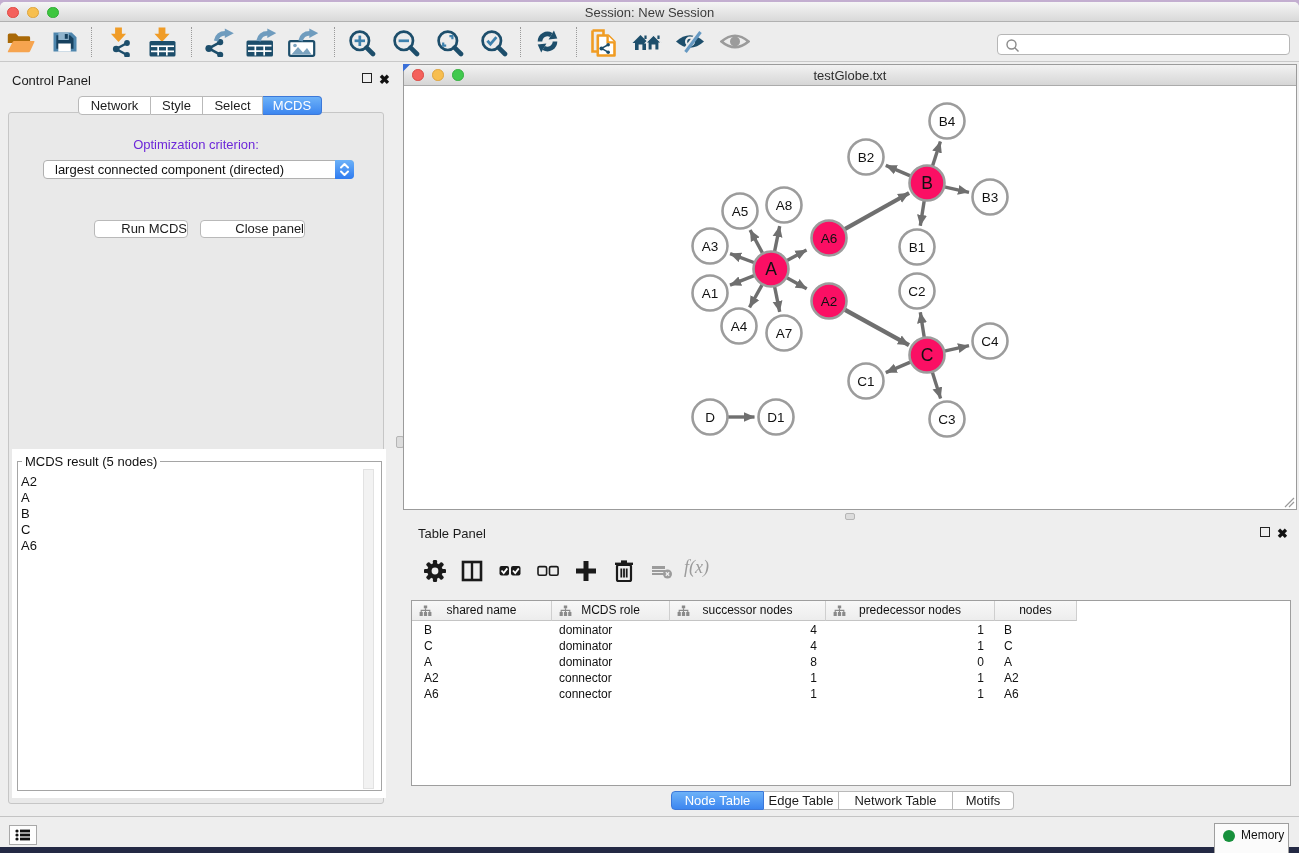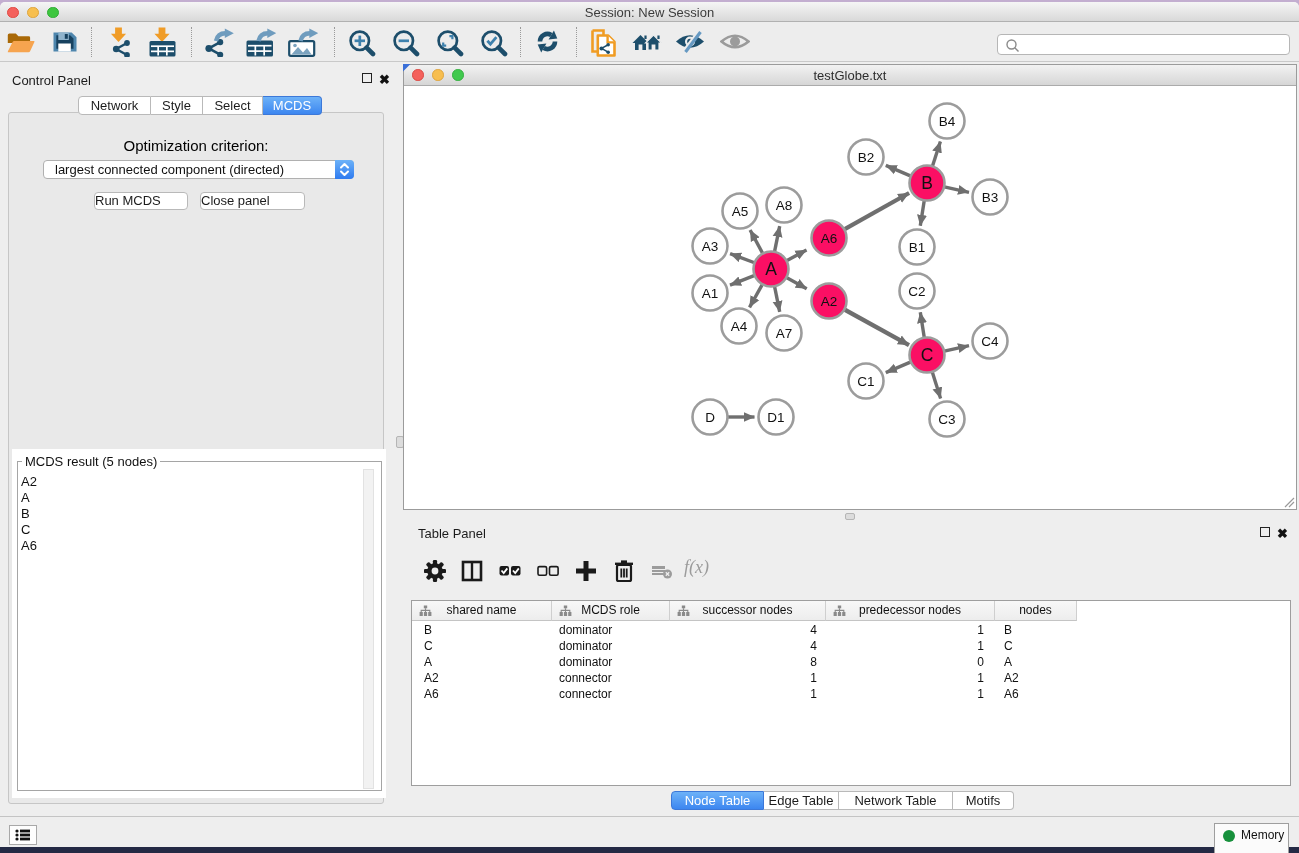--- a/index.html
+++ b/index.html
@@ -30,27 +30,27 @@
 .xbtn  { font-size:13px; font-weight:bold; color:#111; }
 .tabrow { position:absolute; display:flex; z-index:3; }
 .tab { height:19px; line-height:17px; font-size:13px; color:#1c1c1c; background:#fff;
   border:1px solid #b9b9b9; border-left:none; text-align:center; }
 .tab.first { border-left:1px solid #b9b9b9; border-radius:4px 0 0 4px; }
 .tab.last { border-radius:0 4px 4px 0; }
 .tab.sel { background:linear-gradient(#6db2f8,#3c86f0); color:#fff; border-color:#3c78d8; }
 #cpanel-tabs { left:78px; top:33px; }
 #cpanel-box { position:absolute; left:8px; top:49px; width:376px; height:692px;
   background:#e9e9e9; border:1px solid #c6c6c6; border-radius:3px; }
-#optlabel { position:absolute; left:0; width:100%; top:24px; text-align:center; font-size:15px; color:#000000; }
+#optlabel { position:absolute; left:0; width:100%; top:24px; text-align:center; font-size:13px; color:#6d28d9; }
 #combo { position:absolute; left:34px; top:47px; width:311px; height:19px; background:#fff;
   border:1px solid #b0b0b0; border-radius:4px; font-size:13px; color:#111; line-height:17px; padding-left:11px; }
 #combo-btn { position:absolute; right:-1px; top:-1px; width:19px; height:19px; border-radius:0 4px 4px 0;
   background:linear-gradient(#6db2f8,#2e7bf0); }
 .btn { position:absolute; height:18px; background:#fff; border:1px solid #b9b9b9; border-radius:4px;
-  font-size:13px; color:#1c1c1c; text-align:left; line-height:16px; }
+  font-size:13px; color:#1c1c1c; text-align:right; line-height:16px;margin-top:28px; }
 #btn-run { left:85px; top:79px; width:94px; }
 #btn-close { left:191px; top:79px; width:105px; }
 #resultbox { position:absolute; left:3px; top:336px; width:374px; height:349px; background:#fff; }
 #groupbox { position:absolute; left:5px; top:12px; width:365px; height:330px; border:1px solid #a5a5a5; }
 #grouplabel { position:absolute; left:4px; top:-8px; background:#fff; padding:0 3px; font-size:13px; color:#111; }
 #resultlist { position:absolute; left:3px; top:12px; font-size:13px; color:#111; line-height:16px; }
 #resultscroll { position:absolute; left:345px; top:7px; width:11px; height:320px; background:#f2f2f2; border:1px solid #e2e2e2; }
 
 
 #vdivider { position:absolute; left:392px; top:61px; width:12px; height:753px; background:#eeeeee; }

